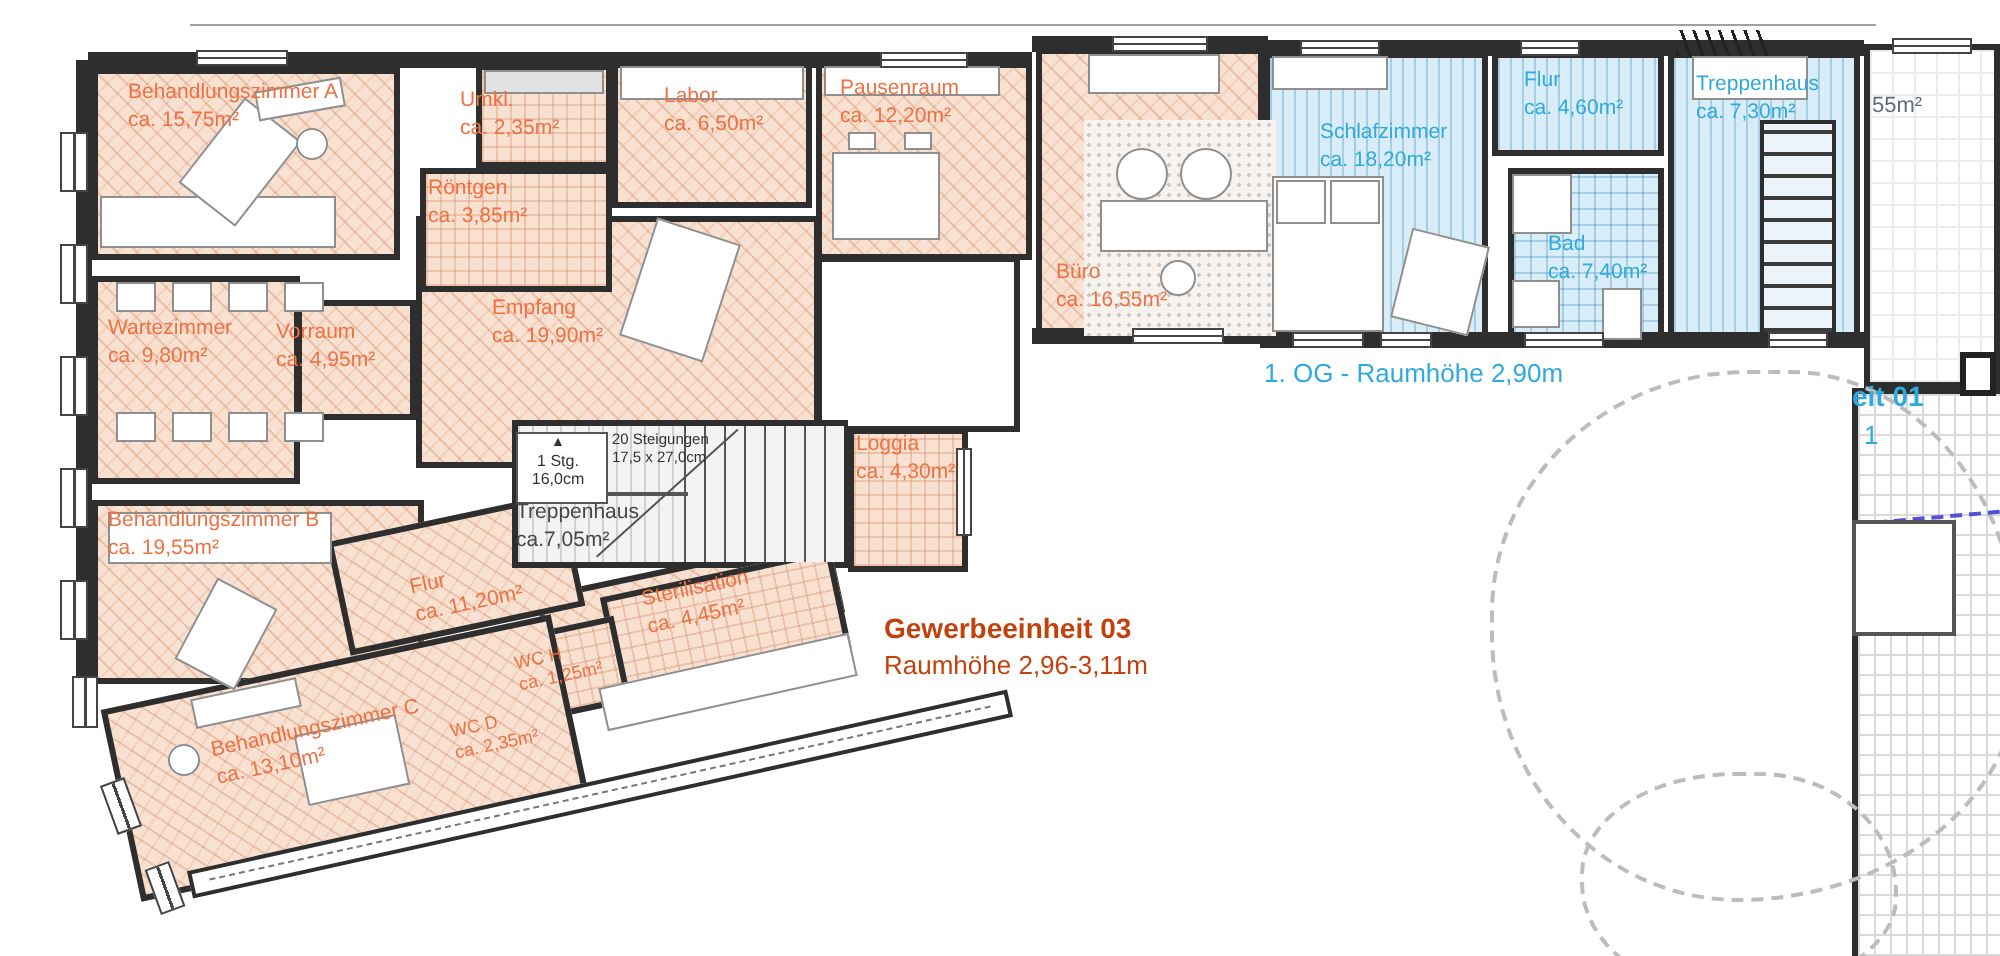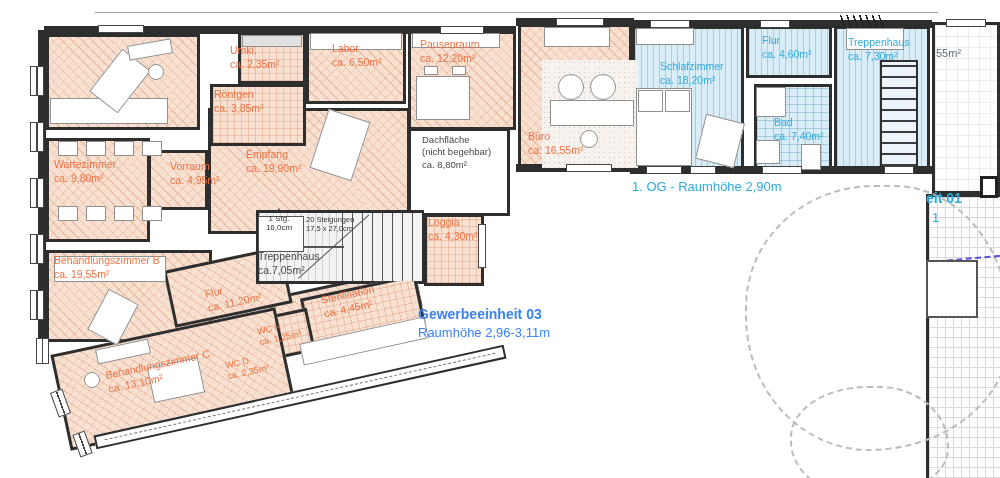--- a/index.html
+++ b/index.html
@@ -56,21 +56,21 @@
   .thinline{position:absolute;background:#555;z-index:12;}
   .dashmid{position:absolute;border-top:1px dashed #777;z-index:12;}
   
   .lbl{position:absolute;font-size:10.5px;line-height:1.3;color:#ee7143;white-space:nowrap;z-index:30;}
   .lbl.sm{font-size:9px;line-height:1.2;}
   .lbl.gray{color:#474747;}
   .lbl.blue{color:#2faade;}
   .lbl.frag{color:#5f6d79;font-size:11px;}
   .legend{position:absolute;z-index:30;font-size:13px;line-height:1.45;white-space:nowrap;}
   .legend .t{font-weight:bold;font-size:14px;}
-  .legend.or{color:#3b82f6;}
+  .legend.or{color:#c2410c;margin-left:24px;}
   .legend.bl{color:#2faade;}
   .note{position:absolute;z-index:15;color:#333;font-size:8px;line-height:1.15;text-align:center;}
   .note .tri{font-size:7px;}
   .notebox{position:absolute;z-index:14;background:#fff;border:1px solid #555;box-sizing:border-box;}
   .frag-b1{position:absolute;z-index:30;color:#2faade;font-weight:bold;font-size:14px;white-space:nowrap;}
   .frag-b2{position:absolute;z-index:30;color:#2faade;font-size:13px;white-space:nowrap;}
 </style>
 </head>
 <body>
 
@@ -137,21 +137,21 @@
   <div class="win h" style="left:690px;top:166px;width:26px;height:8px;"></div>
   <div class="win h" style="left:762px;top:166px;width:40px;height:8px;"></div>
   <div class="win h" style="left:884px;top:166px;width:30px;height:8px;"></div>
   <div class="win h" style="left:946px;top:19px;width:40px;height:8px;"></div>
   <div class="win v" style="left:478px;top:224px;width:8px;height:44px;"></div>
 
   <div class="stairs-h" style="left:342px;top:213px;width:80px;height:68px;"></div>
   <div class="thinline" style="left:268px;top:246px;width:76px;height:2px;"></div>
   <div class="thinline" style="left:298px;top:278px;width:95px;height:1px;transform-origin:0 0;transform:rotate(-42deg);"></div>
   <div class="notebox" style="left:258px;top:216px;width:46px;height:36px;"></div>
-  <div class="note" style="left:258px;top:206px;width:42px;text-align:center;">
+  <div class="note" style="left:258px;top:218px;width:42px;text-align:center;">
     <div class="tri">▲</div>
     <div>1 Stg.</div>
     <div>16,0cm</div>
   </div>
   <div class="note" style="left:306px;top:216px;width:56px;text-align:left;font-size:7.5px;">
     <div>20 Steigungen</div>
     <div>17,5 x 27,0cm</div>
   </div>
 
   <div class="stairs-v" style="left:880px;top:60px;width:38px;height:108px;"></div>
@@ -199,20 +199,24 @@
   <div class="fur" style="left:665px;top:90px;width:25px;height:22px;"></div>
   <div class="fur" style="left:700px;top:118px;width:40px;height:46px;transform:rotate(14deg);"></div>
   <div class="fur" style="left:756px;top:87px;width:30px;height:30px;"></div>
   <div class="fur" style="left:756px;top:140px;width:24px;height:24px;"></div>
   <div class="fur" style="left:801px;top:144px;width:20px;height:26px;"></div>
 
   <div class="tree" style="left:745px;top:185px;width:262px;height:262px;"></div>
   <div class="tree" style="left:790px;top:386px;width:155px;height:108px;"></div>
   <div class="survey" style="left:928px;top:258px;width:72px;transform:rotate(-5deg);"></div>
 
+  <div class="lbl" style="left:64px;top:40px;">
+    <div>Behandlungszimmer A</div>
+    <div>ca. 15,75m²</div>
+  </div>
   <div class="lbl" style="left:230px;top:44px;">
     <div>Umkl.</div>
     <div>ca. 2,35m²</div>
   </div>
   <div class="lbl" style="left:214px;top:88px;">
     <div>Röntgen</div>
     <div>ca. 3,85m²</div>
   </div>
   <div class="lbl" style="left:332px;top:42px;">
     <div>Labor</div>
@@ -223,21 +227,21 @@
     <div>ca. 12,20m²</div>
   </div>
   <div class="lbl" style="left:528px;top:130px;">
     <div>Büro</div>
     <div>ca. 16,55m²</div>
   </div>
   <div class="lbl" style="left:54px;top:158px;">
     <div>Wartezimmer</div>
     <div>ca. 9,80m²</div>
   </div>
-  <div class="lbl" style="left:170px;top:160px;">
+  <div class="lbl" style="left:138px;top:160px;">
     <div>Vorraum</div>
     <div>ca. 4,95m²</div>
   </div>
   <div class="lbl" style="left:246px;top:148px;">
     <div>Empfang</div>
     <div>ca. 19,90m²</div>
   </div>
   <div class="lbl" style="left:54px;top:254px;">
     <div>Behandlungszimmer B</div>
     <div>ca. 19,55m²</div>
@@ -260,25 +264,20 @@
   </div>
   <div class="lbl sm" style="left:226px;top:356px;transform:rotate(-12deg);">
     <div>WC D</div>
     <div>ca. 2,35m²</div>
   </div>
   <div class="lbl" style="left:106px;top:358px;transform:rotate(-12deg);">
     <div>Behandlungszimmer C</div>
     <div>ca. 13,10m²</div>
   </div>
 
-  <div class="lbl gray" style="left:422px;top:134px;font-size:9.5px;">
-    <div>Dachfläche</div>
-    <div>(nicht begehbar)</div>
-    <div>ca. 8,80m²</div>
-  </div>
   <div class="lbl gray" style="left:258px;top:250px;">
     <div>Treppenhaus</div>
     <div>ca.7,05m²</div>
   </div>
 
   <div class="lbl blue" style="left:660px;top:60px;">
     <div>Schlafzimmer</div>
     <div>ca. 18,20m²</div>
   </div>
   <div class="lbl blue" style="left:762px;top:34px;">

